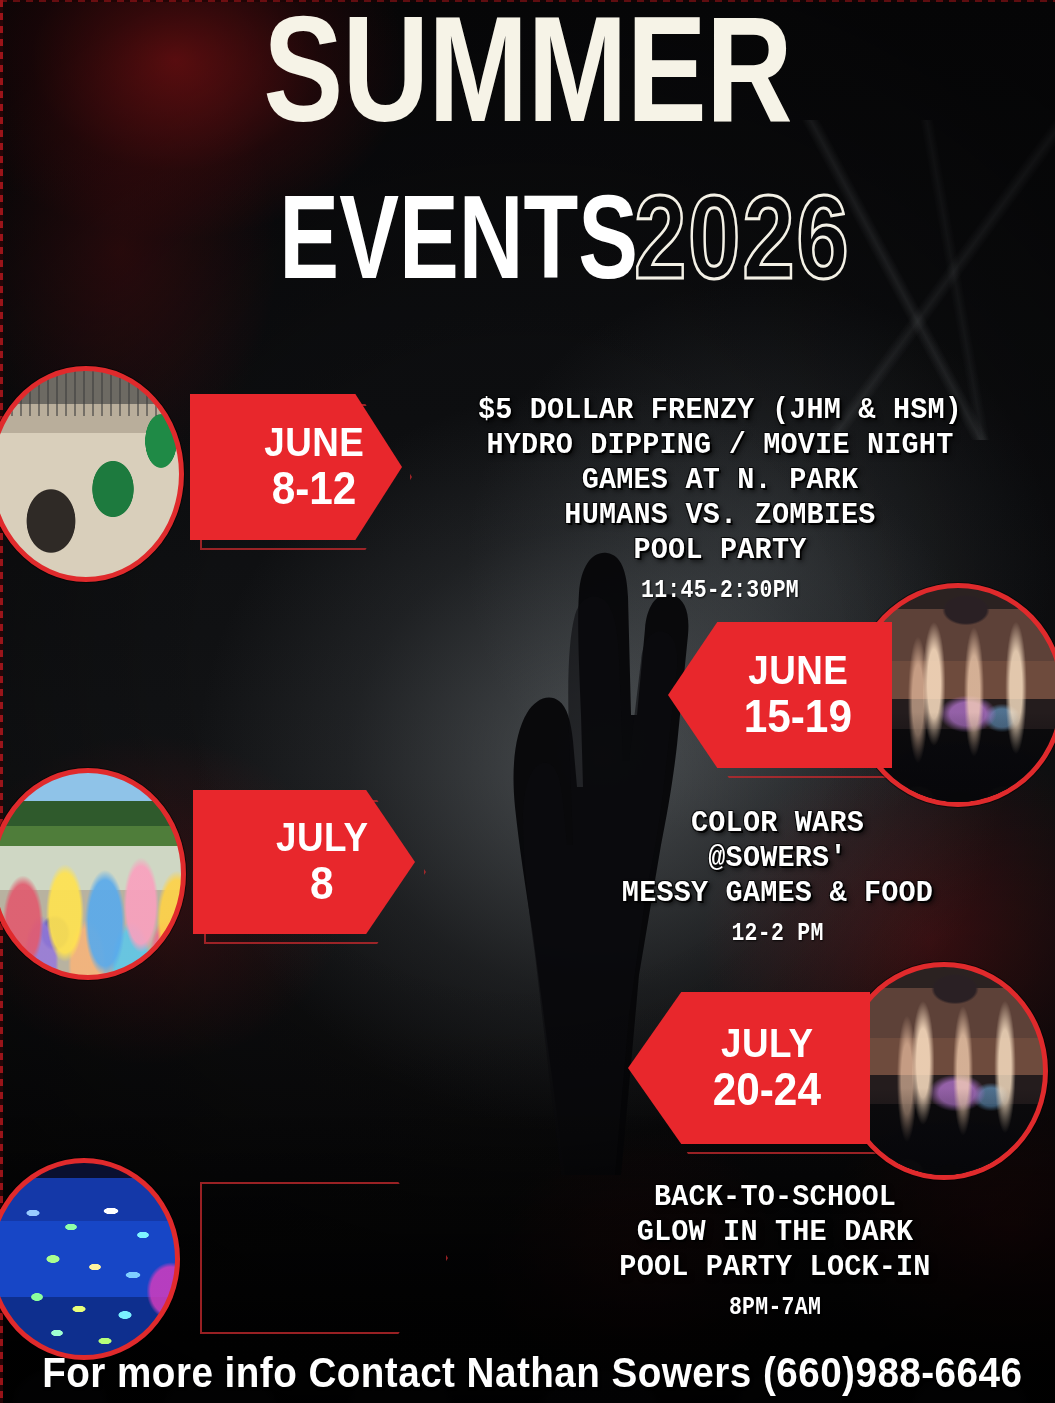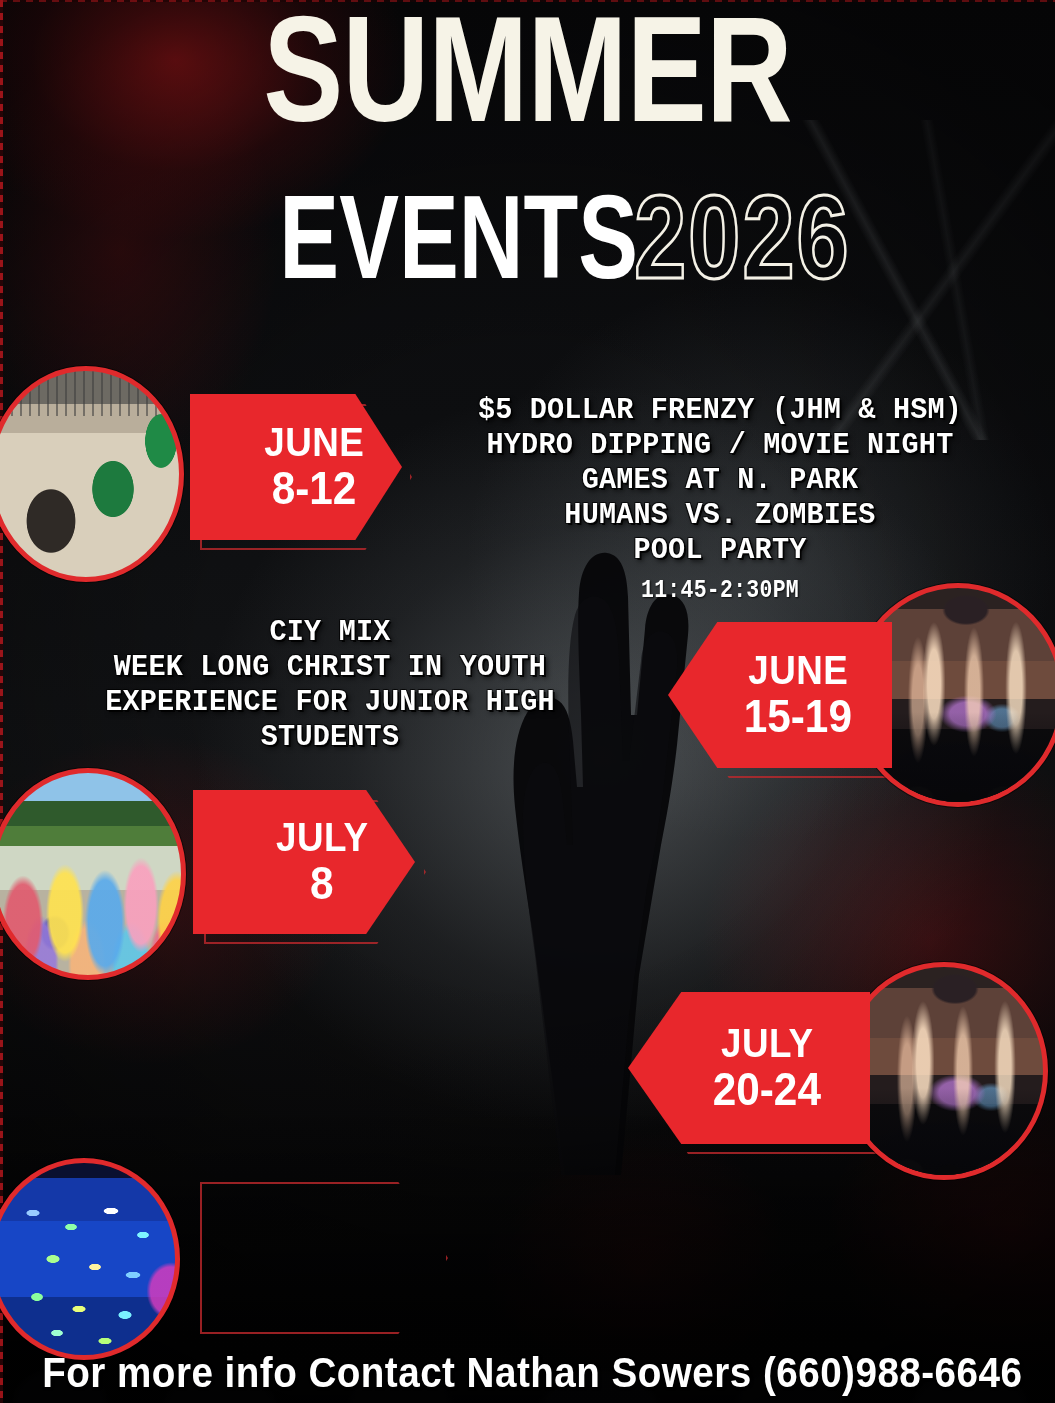--- a/index.html
+++ b/index.html
@@ -284,39 +284,45 @@
     <span class="ln">POOL PARTY</span>
     <span class="time">11:45-2:30PM</span>
   </div>
 
   <div class="photo ph-concert" style="left:851px;top:583px;width:214px;height:224px;"></div>
   <div class="badge-out" style="left:680px;top:632px;width:222px;height:146px;clip-path:polygon(22% 0,100% 0,100% 100%,22% 100%,0 50%);"></div>
   <div class="badge badge-left" style="left:668px;top:622px;width:224px;height:146px;">
     <span class="m">JUNE</span>
     <span class="d">15-19</span>
   </div>
-  <div class="etxt" style="left:10px;top:615px;width:640px;">
-    <span class="ln">CIY MIX</span>
-    <span class="ln">WEEK LONG CHRIST IN YOUTH</span>
-    <span class="ln">EXPERIENCE FOR JUNIOR HIGH</span>
-    <span class="ln">STUDENTS</span>
-  </div>
 
   <div class="photo ph-color" style="left:-10px;top:768px;width:196px;height:212px;"></div>
   <div class="badge-out" style="left:204px;top:800px;width:222px;height:144px;clip-path:polygon(0 0,78% 0,100% 50%,78% 100%,0 100%);"></div>
   <div class="badge badge-right" style="left:193px;top:790px;width:222px;height:144px;">
     <span class="m">JULY</span>
     <span class="d">8</span>
   </div>
+  <div class="etxt" style="left:505px;top:806px;width:545px;">
+    <span class="ln">COLOR WARS</span>
+    <span class="ln">@SOWERS'</span>
+    <span class="ln">MESSY GAMES &amp; FOOD</span>
+    <span class="time">12-2 PM</span>
+  </div>
 
   <div class="photo ph-concert" style="left:840px;top:962px;width:208px;height:218px;"></div>
   <div class="badge-out" style="left:640px;top:1002px;width:240px;height:152px;clip-path:polygon(20% 0,100% 0,100% 100%,20% 100%,0 50%);"></div>
   <div class="badge badge-left" style="left:628px;top:992px;width:242px;height:152px;">
     <span class="m">JULY</span>
     <span class="d">20-24</span>
   </div>
 
   <div class="photo ph-glow" style="left:-12px;top:1158px;width:192px;height:202px;"></div>
   <div class="badge-out" style="left:200px;top:1182px;width:248px;height:152px;clip-path:polygon(0 0,80% 0,100% 50%,80% 100%,0 100%);"></div>
+  <div class="etxt" style="left:500px;top:1180px;width:550px;">
+    <span class="ln">BACK-TO-SCHOOL</span>
+    <span class="ln">GLOW IN THE DARK</span>
+    <span class="ln">POOL PARTY LOCK-IN</span>
+    <span class="time">8PM-7AM</span>
+  </div>
 
   <div class="footer">For more info Contact Nathan Sowers (660)988-6646</div>
 
 </div>
 
 </body></html>

